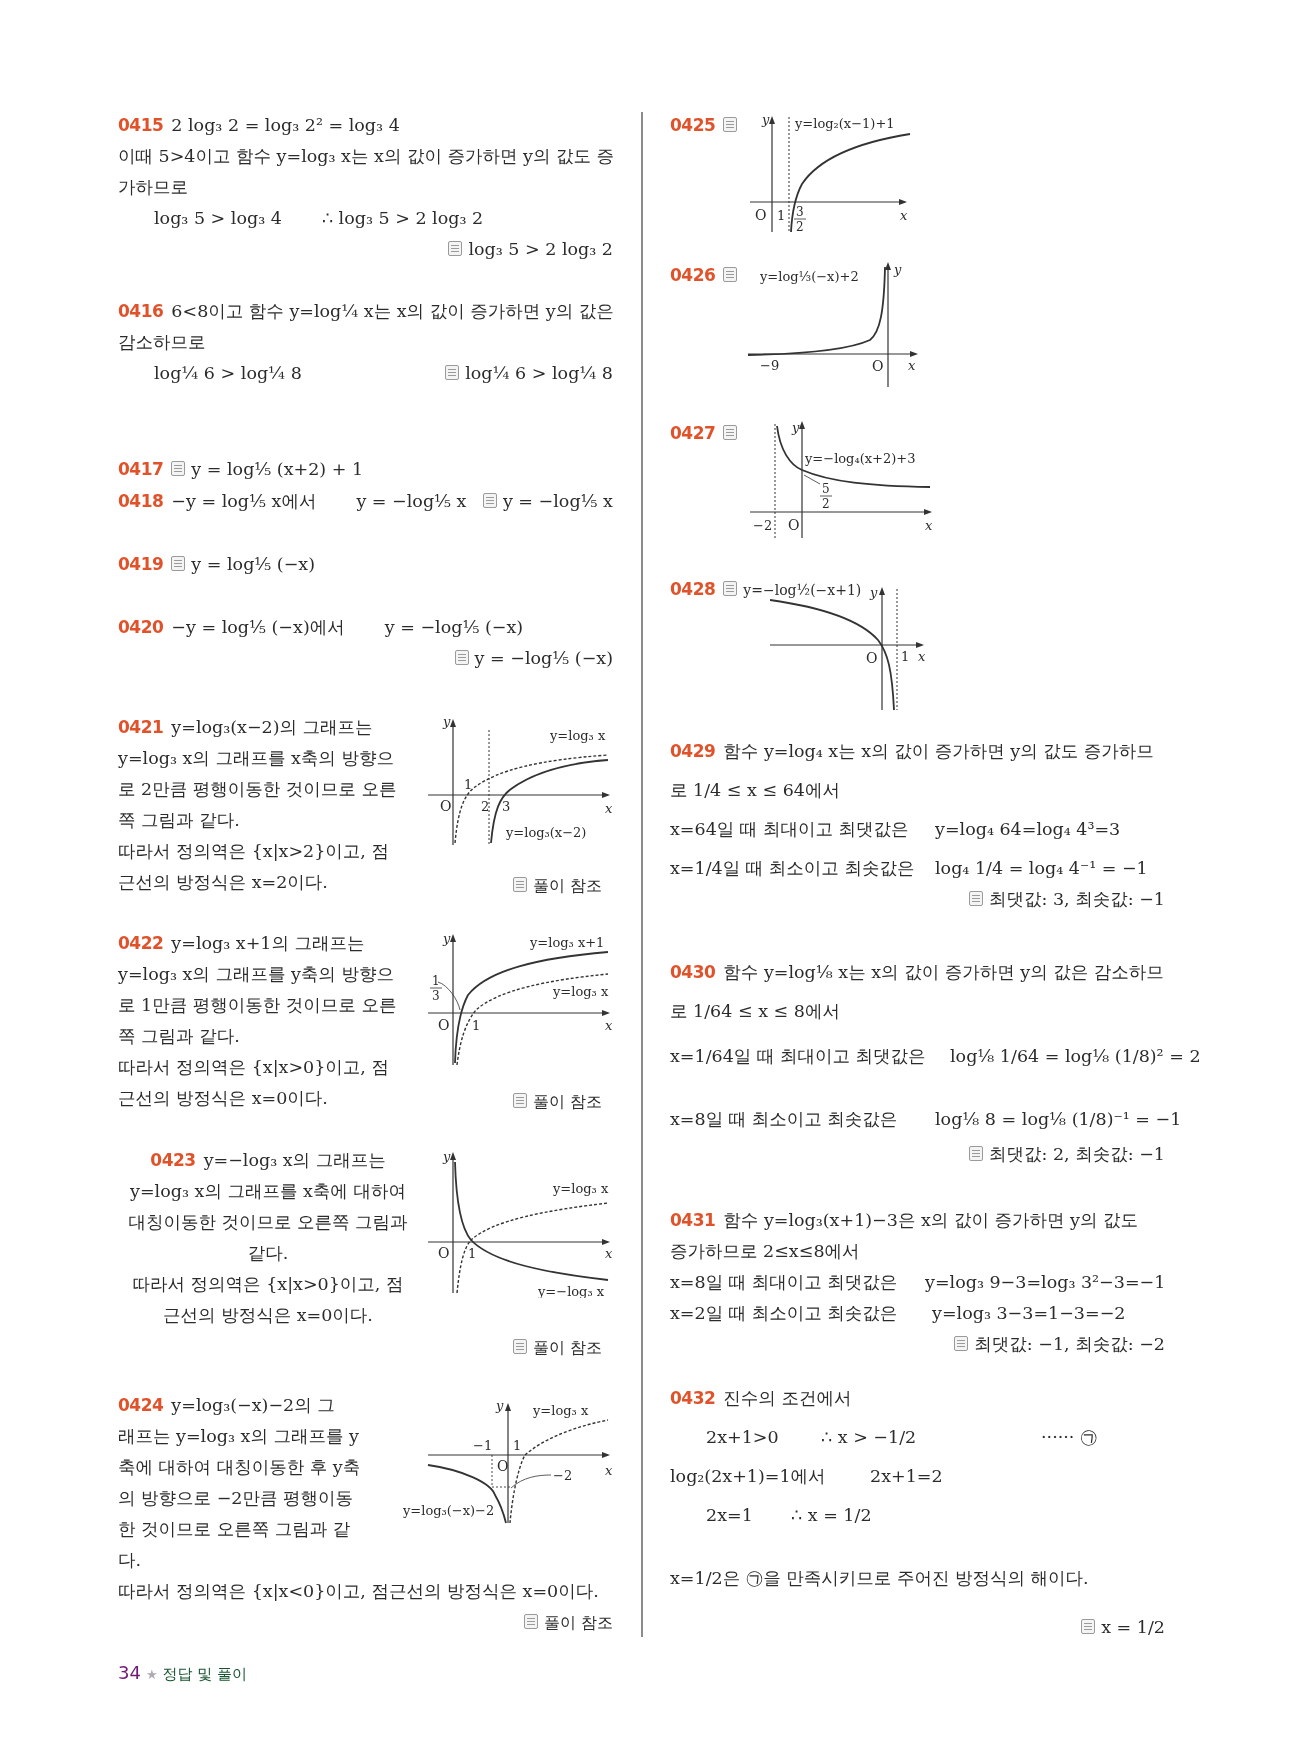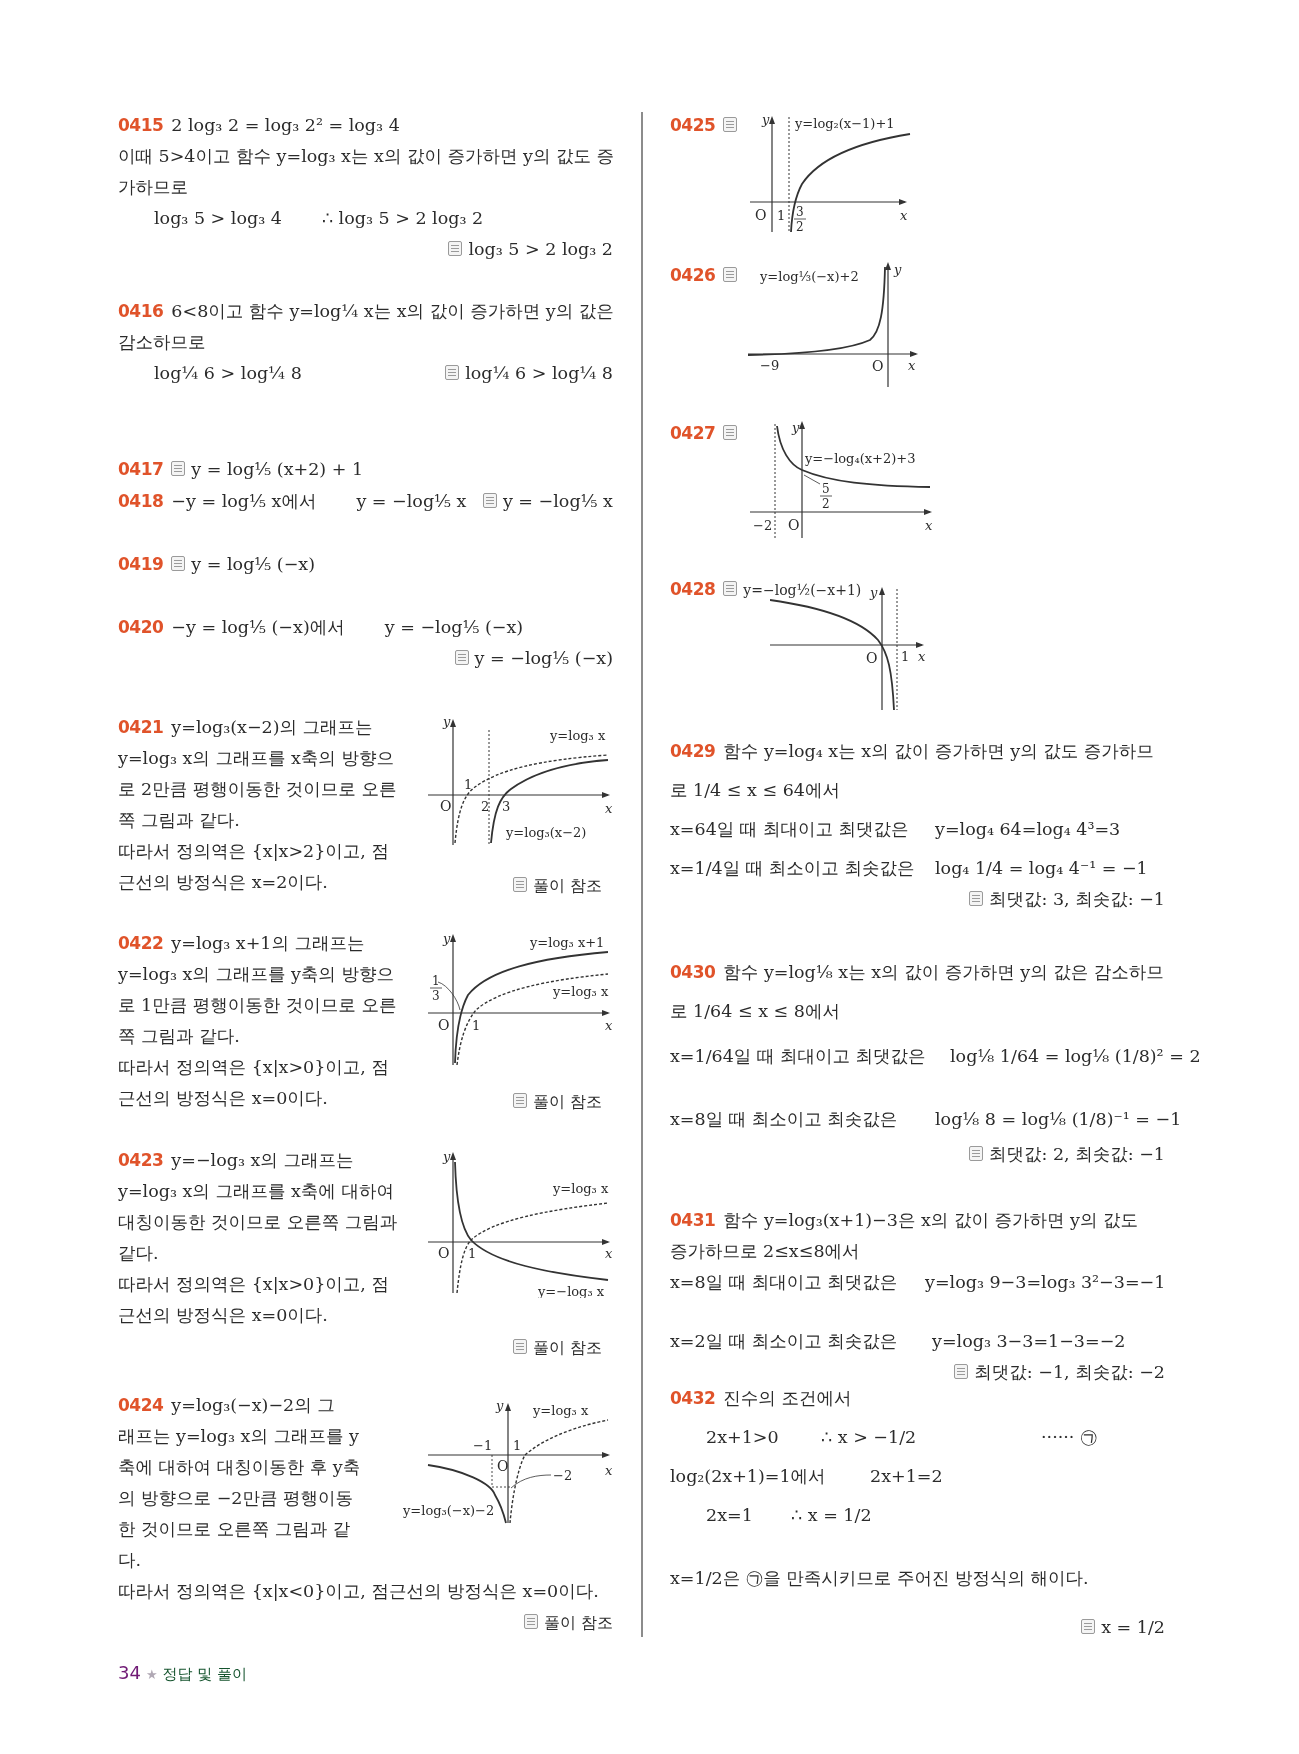--- a/index.html
+++ b/index.html
@@ -122,21 +122,21 @@
     <line x1="2" y1="58" x2="14" y2="58" stroke="#333" stroke-width="0.8"></line>
     <text x="4" y="70" font-size="12">3</text>
     <text x="44" y="100" font-size="13">1</text>
     <text x="102" y="17" font-size="13">y=log₃ x+1</text>
     <text x="125" y="66" font-size="13">y=log₃ x</text>
   </svg>
   <div class="prob" style="top:1086px; left:395px;">
     <span class="line"><span class="ans-icon"></span><span style="font-family:'DejaVu Sans',sans-serif;font-size:16px;">풀이 참조</span></span>
   </div>
 
-  <div class="prob" style="top:1145px; width:300px;">
+  <div class="prob" style="top:1145px; width:300px;text-align:center;">
     <span class="line"><span class="num">0423</span><span>y=−log₃ x의 그래프는</span></span>
     <span class="line">y=log₃ x의 그래프를 x축에 대하여</span>
     <span class="line">대칭이동한 것이므로 오른쪽 그림과</span>
     <span class="line">같다.</span>
     <span class="line">따라서 정의역은 {x|x&gt;0}이고, 점</span>
     <span class="line">근선의 방정식은 x=0이다.</span>
   </div>
   <svg class="graph" style="left:310px; top:1148px;" width="190" height="150">
     <line x1="0" y1="94" x2="180" y2="94" stroke="#333" stroke-width="1.2"></line>
     <polygon points="182,94 174,91 174,97" fill="#333"></polygon>
@@ -276,21 +276,21 @@
     <span class="line" style="margin-top:8px;">로 1/64 ≤ x ≤ 8에서</span>
     <span class="line" style="margin-top:14px;"><span style="display:inline-block;width:280px;">x=1/64일 때 최대이고 최댓값은</span><span>log⅛ 1/64 = log⅛ (1/8)² = 2</span></span>
     <span class="line" style="margin-top:32px;"><span style="display:inline-block;width:265px;">x=8일 때 최소이고 최솟값은</span><span>log⅛ 8 = log⅛ (1/8)⁻¹ = −1</span></span>
     <span class="line right-align" style="margin-top:4px;"><span class="ans-icon"></span><span>최댓값: 2, 최솟값: −1</span></span>
   </div>
 
   <div class="prob" style="top:1205px; width:495px;">
     <span class="line"><span class="num">0431</span><span>함수 y=log₃(x+1)−3은 x의 값이 증가하면 y의 값도</span></span>
     <span class="line">증가하므로 2≤x≤8에서</span>
     <span class="line"><span style="display:inline-block;width:255px;">x=8일 때 최대이고 최댓값은</span><span>y=log₃ 9−3=log₃ 3²−3=−1</span></span>
-    <span class="line"><span style="display:inline-block;width:262px;margin-top:28px;">x=2일 때 최소이고 최솟값은</span><span>y=log₃ 3−3=1−3=−2</span></span>
+    <span class="line"><span style="display:inline-block;width:262px;">x=2일 때 최소이고 최솟값은</span><span>y=log₃ 3−3=1−3=−2</span></span>
     <span class="line right-align"><span class="ans-icon"></span><span>최댓값: −1, 최솟값: −2</span></span>
   </div>
 
   <div class="prob" style="top:1383px; width:495px;">
     <span class="line"><span class="num">0432</span><span>진수의 조건에서</span></span>
     <span class="line indent" style="margin-top:8px;"><span style="display:inline-block;width:115px;">2x+1&gt;0</span><span style="display:inline-block;width:220px;">∴ x &gt; −1/2</span><span>······ ㉠</span></span>
     <span class="line" style="margin-top:8px;"><span style="display:inline-block;width:200px;">log₂(2x+1)=1에서</span><span>2x+1=2</span></span>
     <span class="line indent" style="margin-top:8px;"><span style="display:inline-block;width:85px;">2x=1</span><span>∴ x = 1/2</span></span>
     <span class="line" style="margin-top:32px;">x=1/2은 ㉠을 만족시키므로 주어진 방정식의 해이다.</span>
     <span class="line right-align" style="margin-top:18px;"><span class="ans-icon"></span><span>x = 1/2</span></span>

